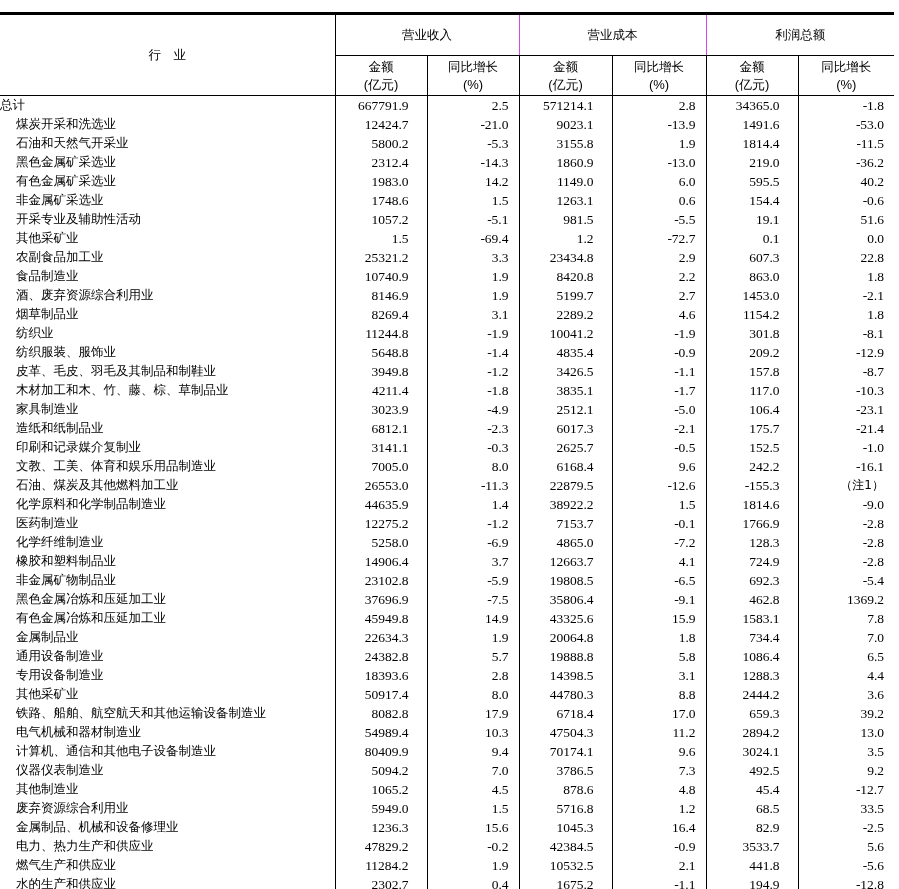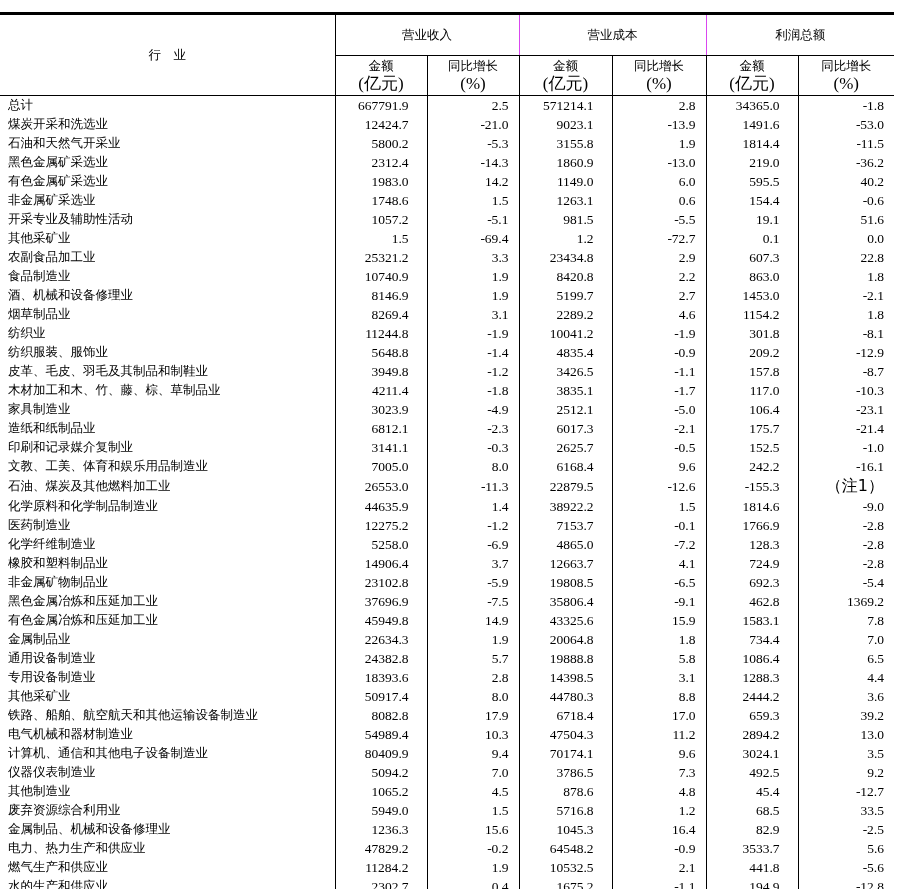--- a/index.html
+++ b/index.html
@@ -6,28 +6,28 @@
   body { width: 899px; height: 889px; overflow: hidden; position: relative;
          font-family: "DejaVu Sans", "Liberation Sans", sans-serif; color: #000; }
   table { position: absolute; left: 0; top: 12px; border-collapse: collapse; table-layout: fixed; width: 894px; }
   col.c0 { width: 335px; } col.c1 { width: 92px; } col.c2 { width: 92px; }
   col.c3 { width: 93px; } col.c4 { width: 94px; } col.c5 { width: 92px; } col.c6 { width: 96px; }
   thead tr.top th { border-top: 3px solid #000; }
   th { font-weight: normal; font-size: 12.5px; text-align: center; padding: 0; }
   th.ind { border-right: 1px solid #000; border-bottom: 1px solid #000; height: 80px; letter-spacing: 0; }
   th.grp { height: 40px; border-left: 1px solid #d946ef; border-bottom: 1px solid #000; }
   th.sub { height: 39px; border-left: 1px solid #000; border-bottom: 1px solid #000; line-height: 18px; }
-  th.sub .u { font-family: Liberation Serif, serif; font-size: 17px; text-align: center; }
+  th.sub .u { font-family: Liberation Sans, sans-serif; font-size: 13px; text-align: center; }
   td { height: 19px; padding: 0; font-size: 12.5px; white-space: nowrap; }
-  td.name { text-align: left; padding-left: 8px; }
-  td.name.total { padding-left: 8px; }
+  td.name { text-align: left; padding-left: 16px; }
+  td.name.total { padding-left: 0; }
   td.num { font-family: "Liberation Serif", serif; font-size: 13.5px; text-align: right; border-left: 1px solid #000; }
   td.num.amt { padding-right: 18px; text-align: right; }
   td.num.pct { padding-right: 10px; }
-  td.num.note { font-family: "DejaVu Sans", sans-serif; font-size: 16px; }
+  td.num.note { font-family: "DejaVu Sans", sans-serif; font-size: 12px; }
   tbody tr:last-child td { border-bottom: 3px solid #000; }
 </style>
 </head>
 <body>
 
 <table>
   <colgroup>
     <col class="c0">
       <col class="c1">
       <col class="c2">
@@ -137,21 +137,21 @@
       <tr>
     <td class="name">食品制造业</td>
     <td class="num amt">10740.9</td>
     <td class="num pct">1.9</td>
     <td class="num amt">8420.8</td>
     <td class="num pct">2.2</td>
     <td class="num amt">863.0</td>
     <td class="num pct">1.8</td>
   </tr>
       <tr>
-    <td class="name">酒、机械和设备修理业</td>
+    <td class="name">酒、废弃资源综合利用业</td>
     <td class="num amt">8146.9</td>
     <td class="num pct">1.9</td>
     <td class="num amt">5199.7</td>
     <td class="num pct">2.7</td>
     <td class="num amt">1453.0</td>
     <td class="num pct">-2.1</td>
   </tr>
       <tr>
     <td class="name">烟草制品业</td>
     <td class="num amt">8269.4</td>
@@ -401,21 +401,21 @@
     <td class="num pct">15.6</td>
     <td class="num amt">1045.3</td>
     <td class="num pct">16.4</td>
     <td class="num amt">82.9</td>
     <td class="num pct">-2.5</td>
   </tr>
       <tr>
     <td class="name">电力、热力生产和供应业</td>
     <td class="num amt">47829.2</td>
     <td class="num pct">-0.2</td>
-    <td class="num amt">64548.2</td>
+    <td class="num amt">42384.5</td>
     <td class="num pct">-0.9</td>
     <td class="num amt">3533.7</td>
     <td class="num pct">5.6</td>
   </tr>
       <tr>
     <td class="name">燃气生产和供应业</td>
     <td class="num amt">11284.2</td>
     <td class="num pct">1.9</td>
     <td class="num amt">10532.5</td>
     <td class="num pct">2.1</td>

